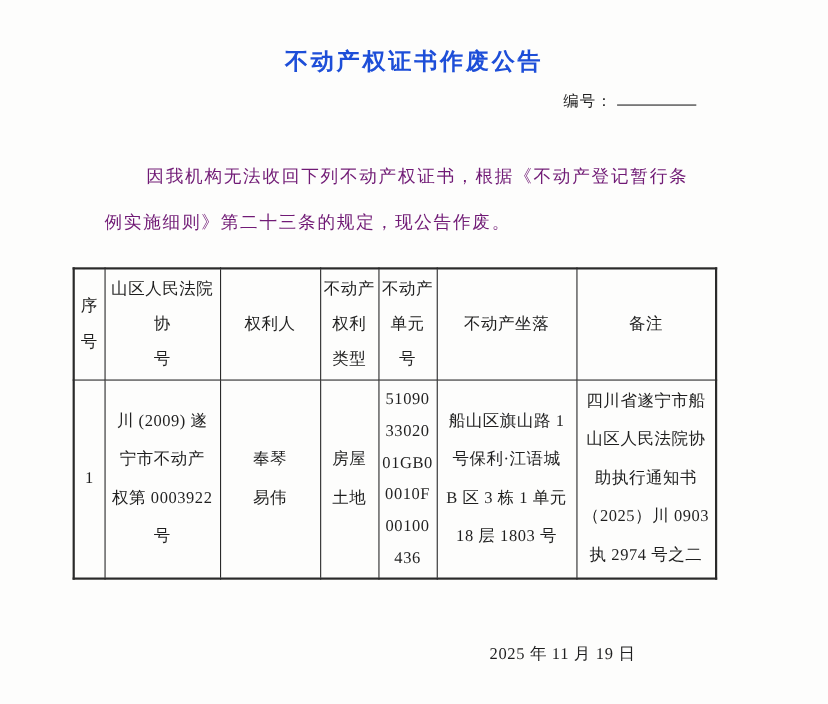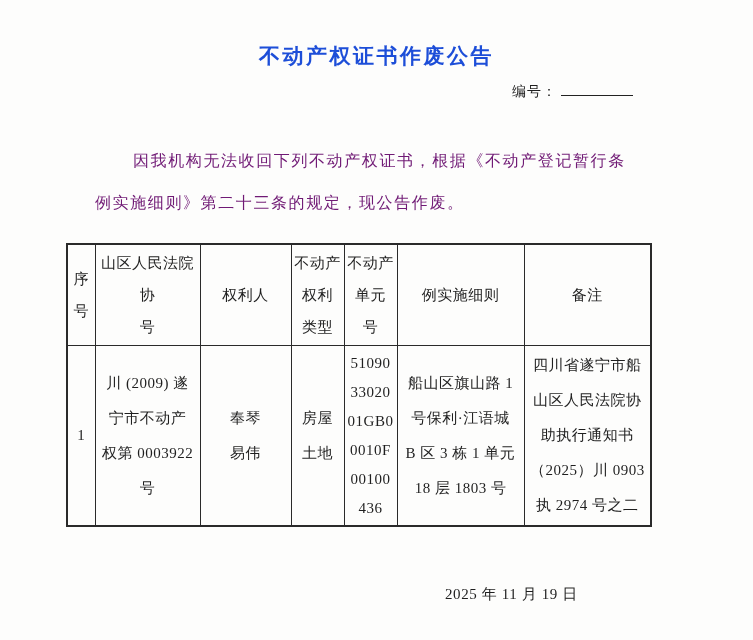--- a/index.html
+++ b/index.html
@@ -132,21 +132,21 @@
 号</th>
         <th>山区人民法院协
 号</th>
         <th>权利人</th>
         <th>不动产
 权利
 类型</th>
         <th>不动产
 单元
 号</th>
-        <th>例实施细则</th>
+        <th>不动产坐落</th>
         <th>备注</th>
       </tr>
     </thead>
     <tbody>
       <tr>
         <td>1</td>
         <td>川 (2009) 遂
 宁市不动产
 权第 0003922
 号</td>

